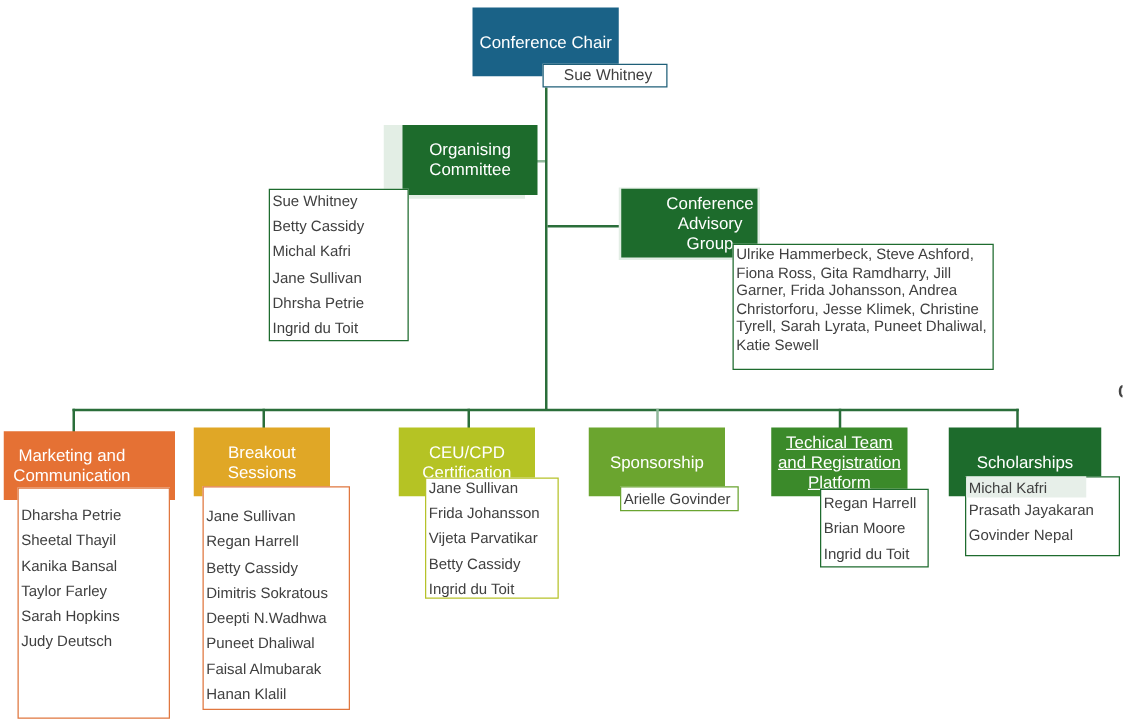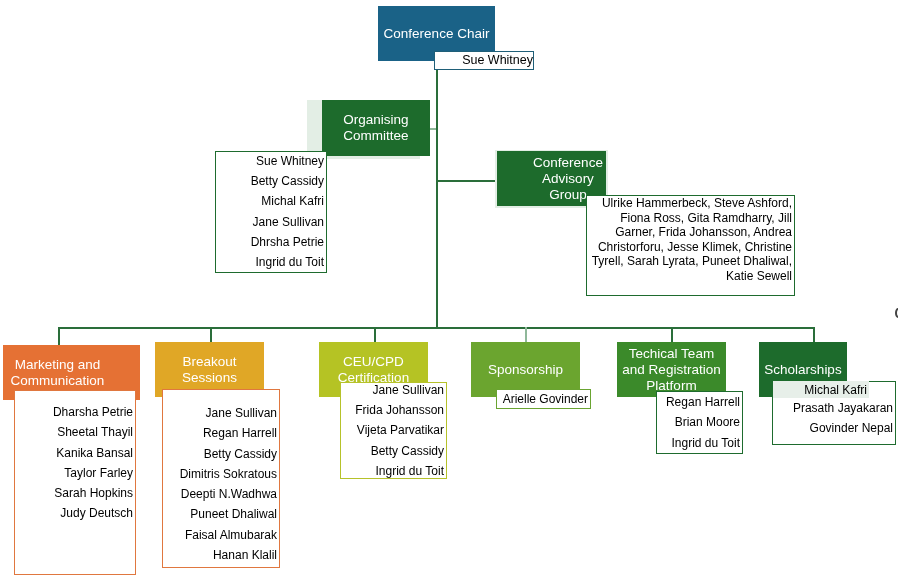--- a/index.html
+++ b/index.html
@@ -1,21 +1,21 @@
 <!DOCTYPE html>
 <html><head>
 <meta charset="utf-8">
 <style>
   html, body { margin:0; padding:0; }
   body { width:898px; height:579px; position:relative; background:#ffffff; overflow:hidden;
          font-family:"Liberation Sans", sans-serif; }
   .node { position:absolute; color:#ffffff; display:flex; align-items:center; justify-content:center;
           text-align:center; font-size:13.5px; line-height:16px; box-sizing:border-box; padding:0 3px; }
   .list { position:absolute; background:#ffffff; box-sizing:border-box; border:1px solid #1e6b2e;
-          font-size:12px; color:#000000; padding:1px 2px;text-align:right; }
+          font-size:12px; color:#404040; padding:1px 2px; }
   .list .item { height:20.3px; line-height:20.3px; white-space:nowrap; }
   .list .item.wrap { white-space:normal; line-height:14px; height:auto; padding:3px 0; }
   .line { position:absolute; background:#2a6e3a; }
   .side { position:absolute; background:#e3eee5; }
   .orange { border-color:#e0773f; }
   .lime { border-color:#b6c22a; }
   .green2 { border-color:#6aa431; }
   .blue { border-color:#1f5f78; }
 </style>
 </head>
@@ -98,30 +98,30 @@
   <div class="item">Ingrid du Toit</div>
 </div>
 
 <div class="node" style="left:471px;top:342px;width:109px;height:55px;background:#6ba52f;text-align:right;">
   <span>Sponsorship</span>
 </div>
 <div class="list green2" style="left:496px;top:389px;width:95px;height:20px;padding:0 2px;">
   <div class="item" style="height:18px;line-height:18px;">Arielle Govinder</div>
 </div>
 
-<div class="node" style="left:617px;top:342px;width:109px;height:55px;background:#3b8a2a;">
+<div class="node" style="left:617px;top:342px;width:109px;height:55px;background:#3b8a2a;text-decoration:underline;">
   <span>Techical Team and Registration Platform</span>
 </div>
 <div class="list" style="left:656px;top:391px;width:87px;height:63px;padding-top:0;">
   <div class="item">Regan Harrell</div>
   <div class="item">Brian Moore</div>
   <div class="item">Ingrid du Toit</div>
 </div>
 
-<div class="node" style="left:759px;top:342px;width:88px;height:55px;background:#1d6b2c;">
+<div class="node" style="left:759px;top:342px;width:122px;height:55px;background:#1d6b2c;">
   <span>Scholarships</span>
 </div>
 <div class="list" style="left:772px;top:381px;width:124px;height:64px;padding-top:0;">
   <div class="item" style="background:#e7efe9;margin:-1px -2px 0;padding:0 2px;height:17px;line-height:18px;width:92px;">Michal Kafri</div>
   <div class="item">Prasath Jayakaran</div>
   <div class="item">Govinder Nepal</div>
 </div>
 
 <div style="position:absolute;left:895px;top:308px;width:6px;height:10px;border:2px solid #444;border-radius:50%;box-sizing:border-box;"></div>
 

